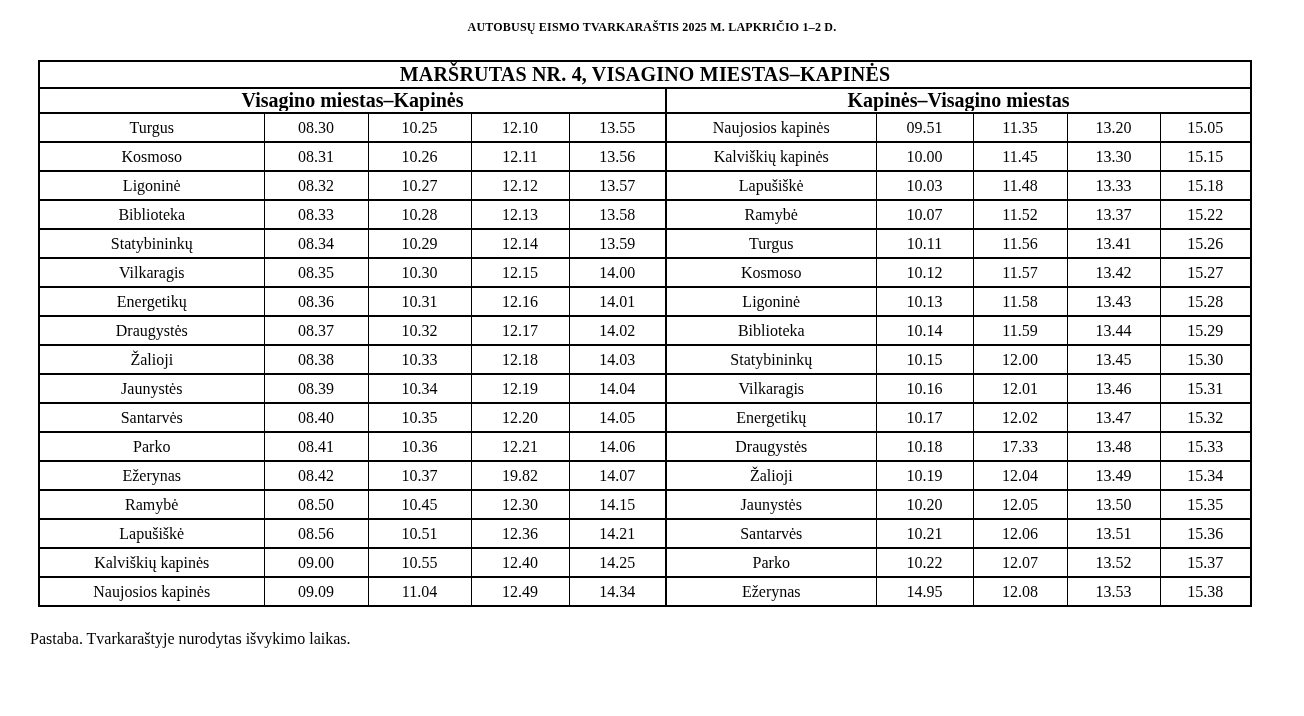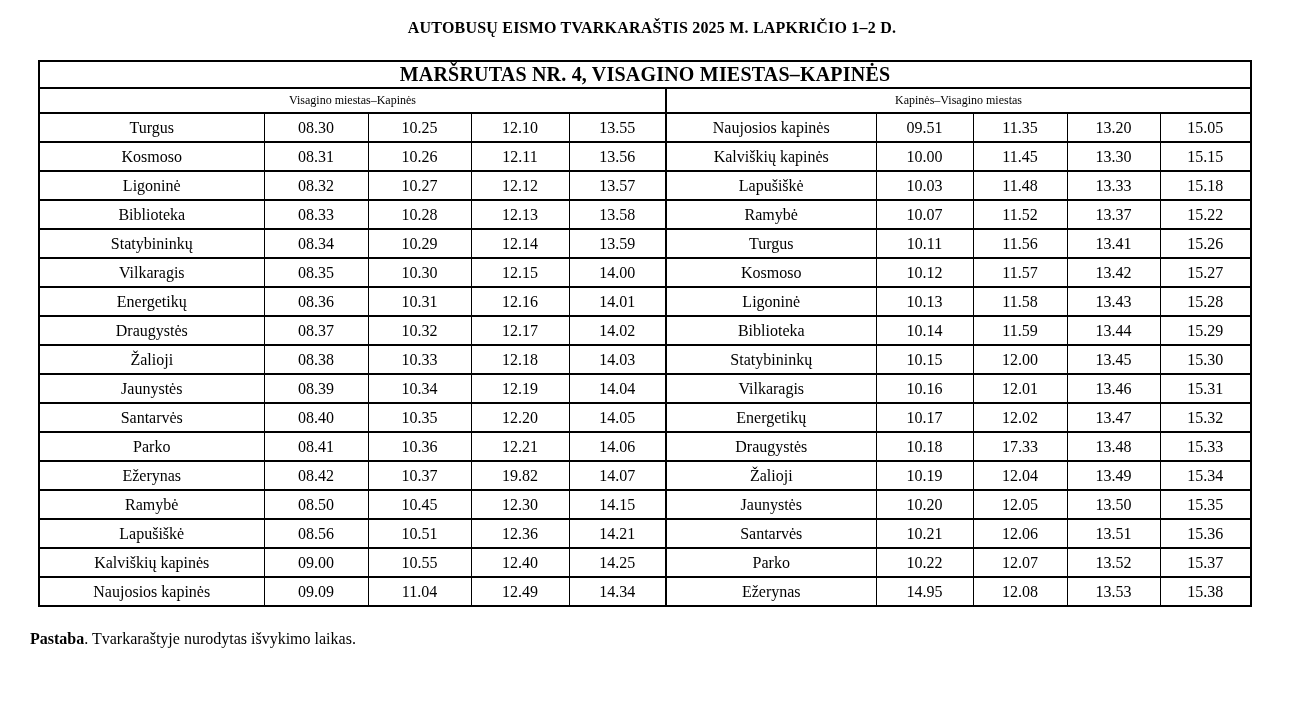--- a/index.html
+++ b/index.html
@@ -13,21 +13,21 @@
     position: relative;
     width: 1304px;
     height: 716px;
     background: #ffffff;
     overflow: hidden;
   }
   .doc-title {
     padding-top: 16px;
     text-align: center;
     font-weight: bold;
-    font-size: 16px;
+    font-size: 12px;
     line-height: 23px;
     letter-spacing: 0.2px;
   }
   table.timetable {
     margin: 21px 0 0 38px;
     width: 1212px;
     border-collapse: collapse;
     table-layout: fixed;
     border: 2px solid #000;
   }
@@ -44,39 +44,40 @@
     overflow: hidden;
   }
   tr.title-row th {
     height: 25px;
     font-size: 20px;
     font-weight: bold;
     letter-spacing: 0.2px;
   }
   tr.dir-row th {
     height: 23px;
-    font-size: 12px;
-    font-weight: normal;
+    font-size: 20px;
+    font-weight: bold;
+    border-radius: 6px;
   }
   tbody td {
     height: 27px;
     font-size: 16px;
     font-weight: normal;
   }
   tbody td.stop {
     font-weight: normal;
   }
   .half-r {
     border-left: 2px solid #000 !important;
   }
   .note {
     margin: 23px 0 0 30px;
     font-size: 16px;
   }
-  .note b { font-weight: bold; text-align: right; }
+  .note b { font-weight: normal; text-align: right; }
 </style>
 </head>
 <body>
 
 <div class="page">
 
   <div class="doc-title">
     <div>AUTOBUSŲ EISMO TVARKARAŠTIS 2025 M. LAPKRIČIO 1–2 D.</div>
   </div>
 

